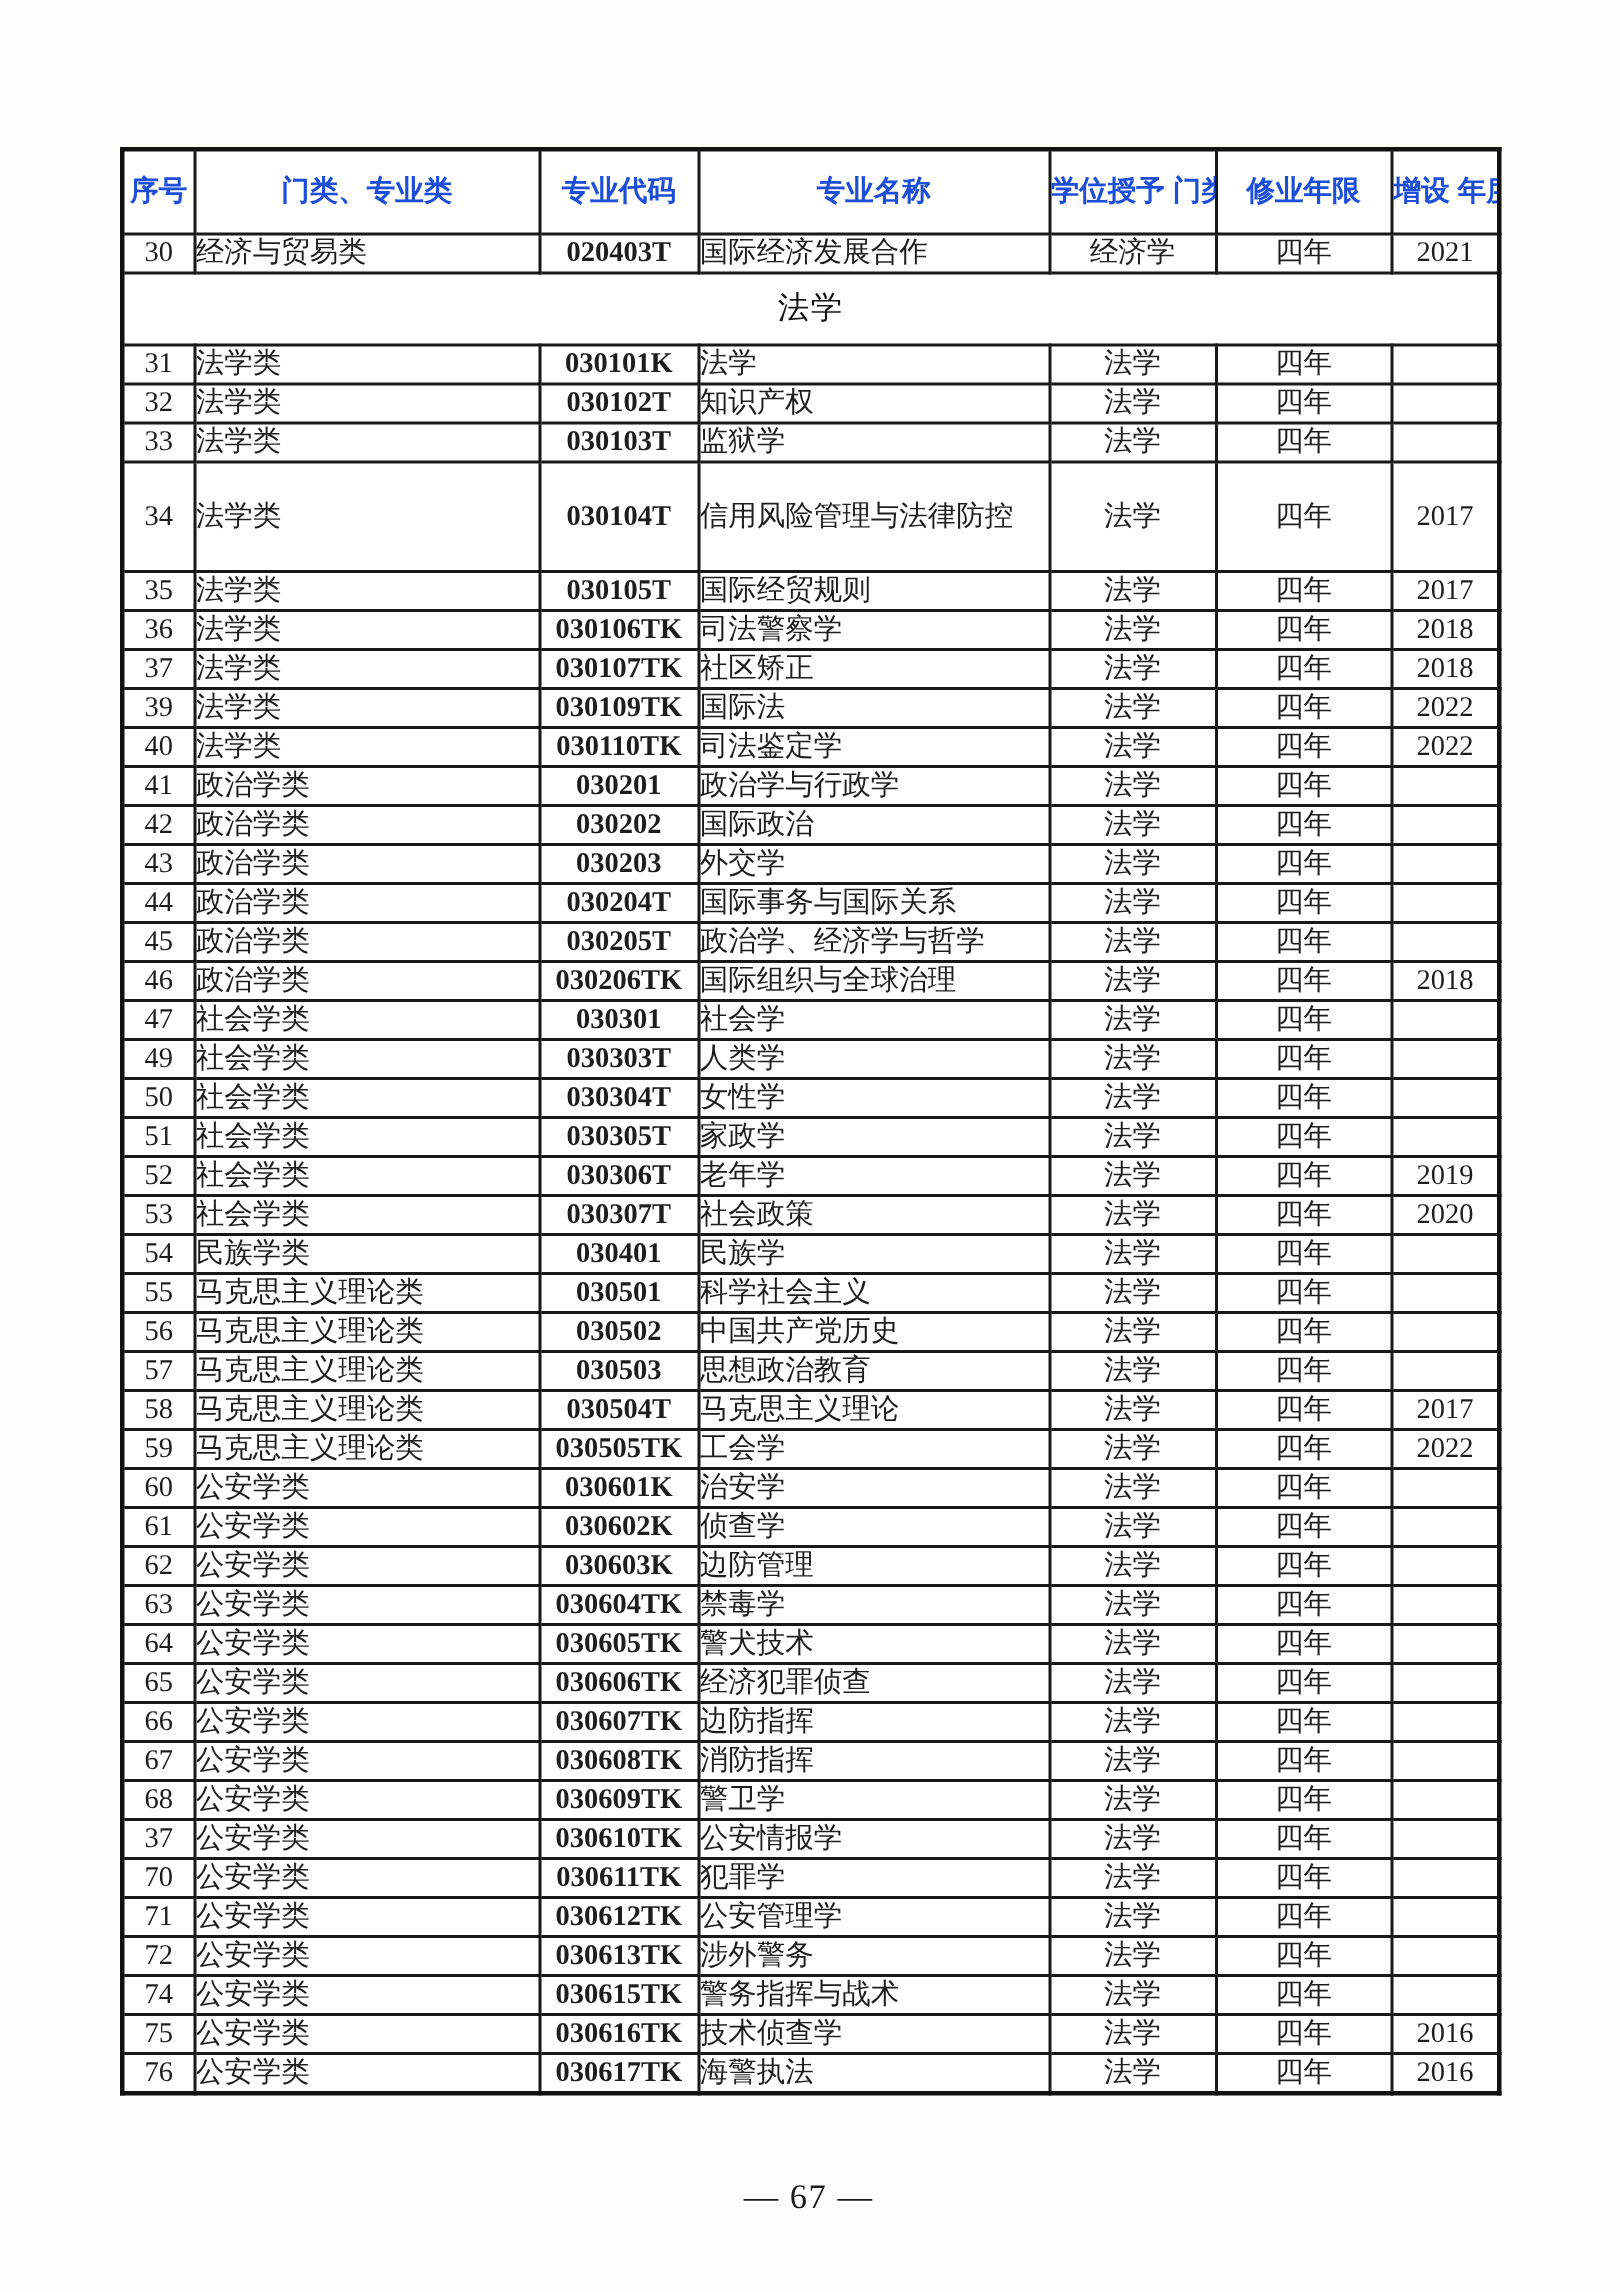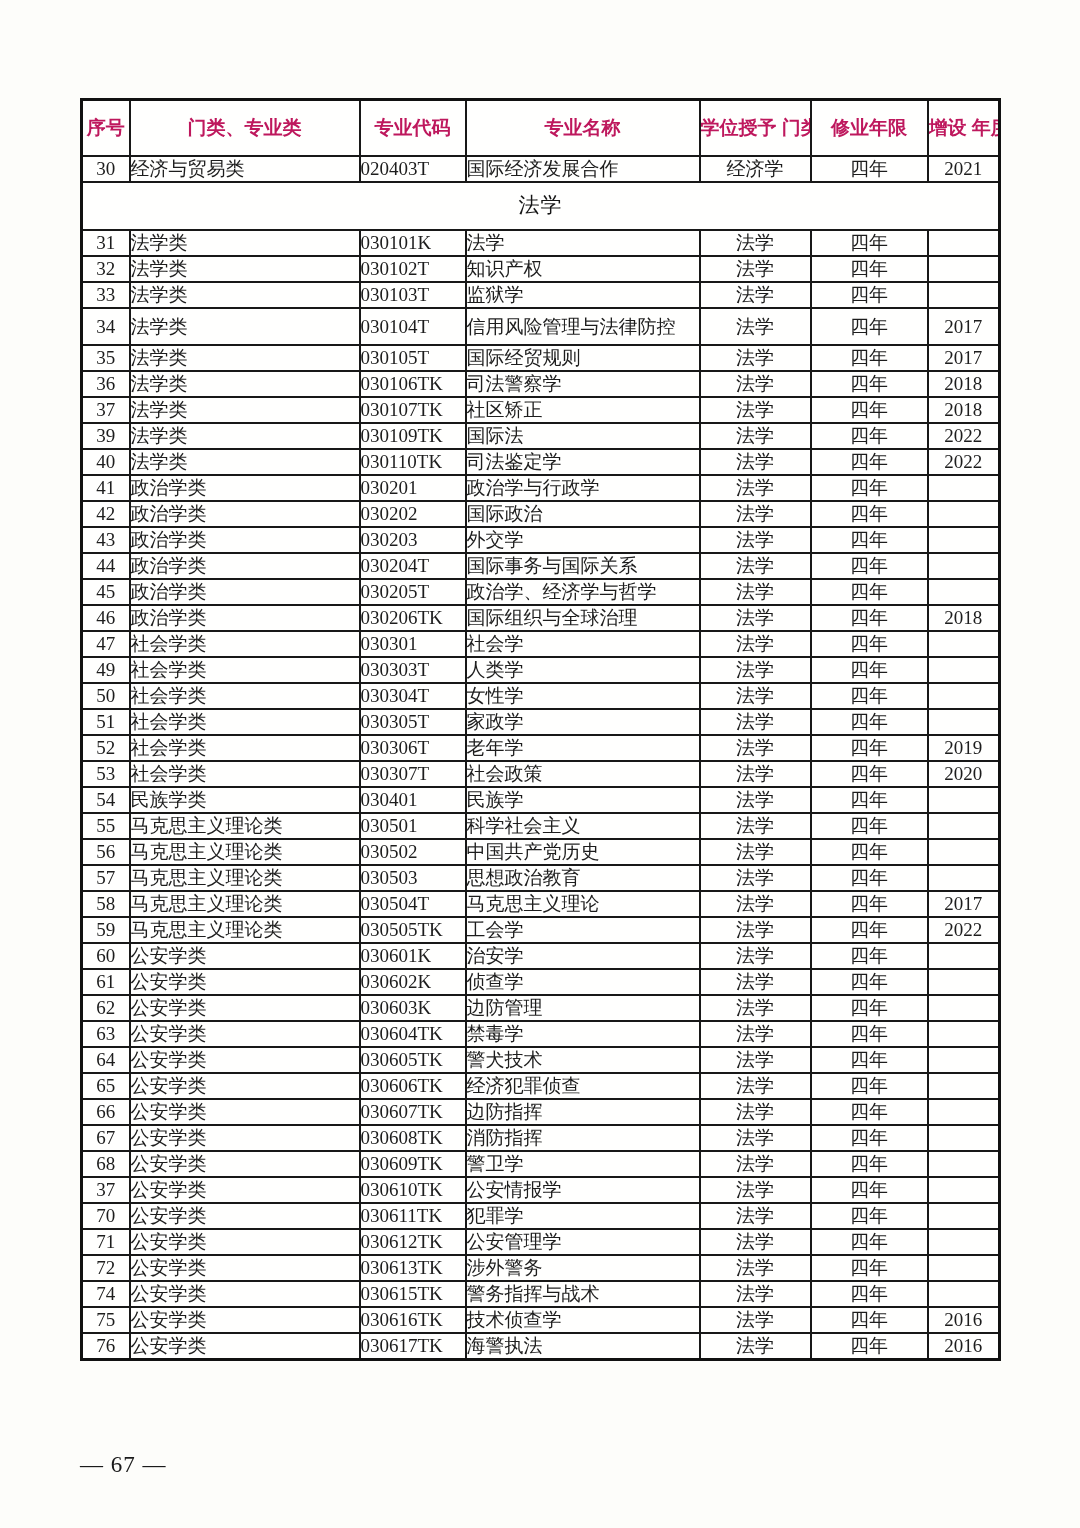--- a/index.html
+++ b/index.html
@@ -30,41 +30,41 @@
     white-space:nowrap;
   }
   table.catalog{border:3px solid #111;}
   thead th{
     font-family:"Liberation Sans","DejaVu Sans",sans-serif;
     font-weight:bold;
     font-size:20px;
     text-align:center;
     height:54px;
     white-space:pre-line;
-    color:#be185d;
+    color:#1d4ed8;
   }
   tr.row{height:26px;}
-  tr.row-tall{height:37px;}
+  tr.row-tall{height:73px;}
   tr.row-first{height:26px;}
   tr.section-row{height:48px;}
   tr.section-row td{
     text-align:center;
     font-size:21px;
     letter-spacing:1px;
     color:#151515;
   }
   td.c-index{text-align:center;}
   td.c-cat{text-align:left;padding-left:7px;margin-top:24px;}
-  td.c-code{text-align:left;padding-left:5px;}
+  td.c-code{text-align:center;padding-left:5px;font-weight:bold;}
   td.c-name{text-align:left;padding-left:8px;}
   td.c-degree,td.c-years,td.c-added{text-align:center;}
   .page-number{
     position:absolute;
     left:80px;top:1452px;width:918px;
-    text-align:left;
+    text-align:center;
     font-size:23px;
     color:#1a1a1a;
     letter-spacing:1px;
   }
 </style>
 </head>
 <body>
 
 <div class="page">
 

